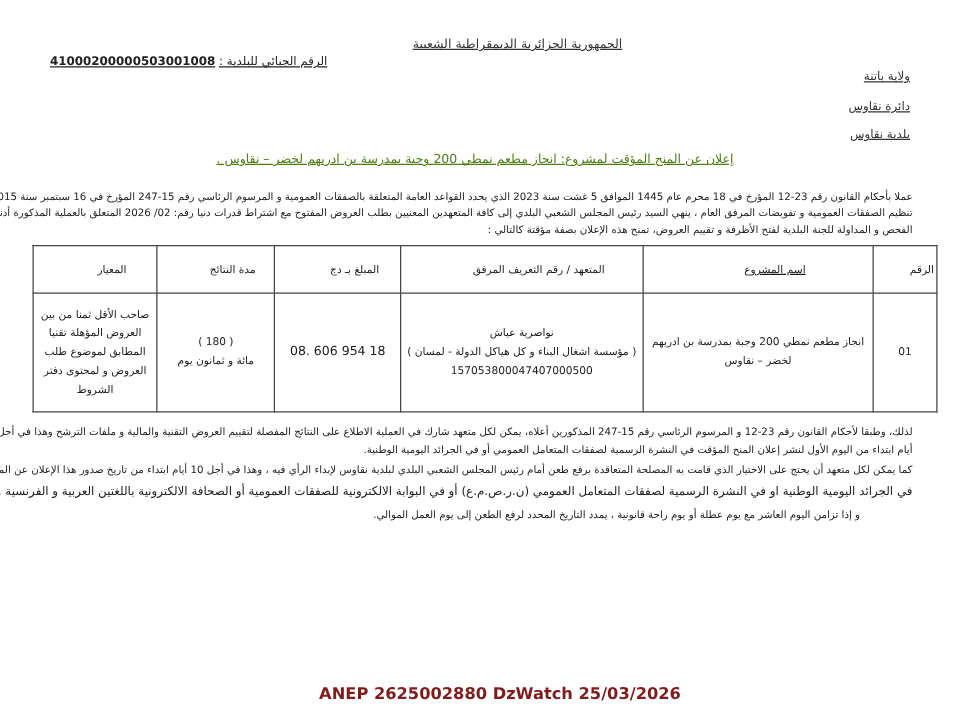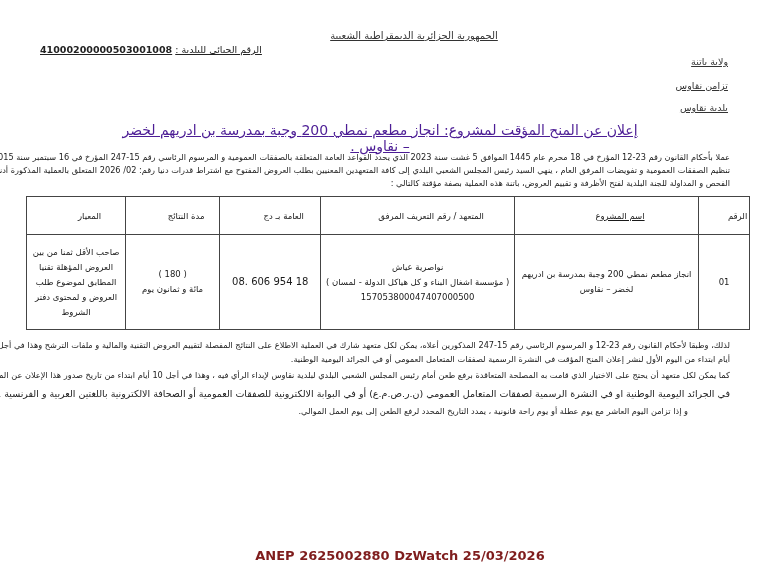--- a/index.html
+++ b/index.html
@@ -7,21 +7,21 @@
     width:768px; height:580px; background:#ffffff; position:relative; overflow:hidden;
     font-family:"DejaVu Sans", sans-serif; color:#1a1a1a;
   }
   .abs { position:absolute; }
   .rtl { direction:rtl; unicode-bidi:embed; }
   .u { text-decoration:underline; }
   .republic { left:264px; top:30px; width:300px; text-align:center; font-size:10px; color:#333; }
   .fiscal { left:40px; top:44px; font-size:9.5px; color:#222; }
   .fiscal b { font-weight:bold; }
   .wilaya { right:40px; font-size:9.5px; color:#333; }
-  .title { left:120px; top:122px; width:520px; text-align:center; font-size:14px; color:#4c1d95; }
+  .title { left:120px; top:122px; width:520px; text-align:center; font-size:10px; color:#4d7c0f; }
   .para { right:38px; font-size:8.2px; color:#222; white-space:nowrap; text-align:right; }
   table.grid {
     position:absolute; left:26px; top:196px; width:724px; border-collapse:collapse;
     direction:rtl; font-size:8.5px;
   }
   table.grid th, table.grid td { border:1px solid #444; text-align:center; vertical-align:middle; }
   table.grid th { height:35px; font-weight:normal;padding-left:28px; }
   table.grid td { height:92px; line-height:15px; }
   .c-num { width:22px; } .c-proj { width:248px;text-decoration:underline; } .c-cont { width:222px; }
   .c-amt { width:110px; } .c-dur { width:97px; } .c-crit { width:104px; }
@@ -34,36 +34,36 @@
 <body>
 
 <div class="abs republic rtl u">الجمهورية الجزائرية الديمقراطية الشعبية</div>
 
 <div class="abs fiscal rtl">
   <span class="u">الرقم الجبائي للبلدية :</span>
   <b class="u">41000200000503001008</b>
 </div>
 
 <div class="abs wilaya rtl u" style="top:56px">ولاية باتنة</div>
-<div class="abs wilaya rtl u" style="top:80px">تزامن نقاوس</div>
+<div class="abs wilaya rtl u" style="top:80px">دائرة نقاوس</div>
 <div class="abs wilaya rtl u" style="top:102px">بلدية نقاوس</div>
 
 <div class="abs title rtl u">إعلان عن المنح المؤقت لمشروع: انجاز مطعم نمطي 200 وجبة بمدرسة بن ادريهم لخضر – نقاوس .</div>
 
 <div class="abs para rtl" style="top:152px">عملا بأحكام القانون رقم 23-12 المؤرخ في 18 محرم عام 1445 الموافق 5 غشت سنة 2023 الذي يحدد القواعد العامة المتعلقة بالصفقات العمومية و المرسوم الرئاسي رقم 15-247 المؤرخ في 16 سبتمبر سنة 2015 م المتضمن</div>
 <div class="abs para rtl" style="top:165px">تنظيم الصفقات العمومية و تفويضات المرفق العام ، ينهي السيد رئيس المجلس الشعبي البلدي إلى كافة المتعهدين المعنيين بطلب العروض المفتوح مع اشتراط قدرات دنيا رقم: 02/ 2026 المتعلق بالعملية المذكورة أدناه ، و بناء على</div>
-<div class="abs para rtl" style="top:178px">الفحص و المداولة للجنة البلدية لفتح الأظرفة و تقييم العروض، باتنة هذه العملية بصفة مؤقتة كالتالي :</div>
+<div class="abs para rtl" style="top:178px">الفحص و المداولة للجنة البلدية لفتح الأظرفة و تقييم العروض، تمنح هذه الإعلان بصفة مؤقتة كالتالي :</div>
 
 <table class="grid">
   <tbody>
       <tr>
     <th class="c-num">الرقم</th>
     <th class="c-proj">اسم المشروع</th>
     <th class="c-cont">المتعهد / رقم التعريف المرفق</th>
-    <th class="c-amt">العامة بـ دج</th>
+    <th class="c-amt">المبلغ بـ دج</th>
     <th class="c-dur">مدة النتائج</th>
     <th class="c-crit">المعيار</th>
   </tr>
   <tr>
     <td>01</td>
     <td>انجاز مطعم نمطي 200 وجبة بمدرسة بن ادريهم لخضر – نقاوس</td>
     <td>
       <div>نواصرية عياش</div>
       <div>( مؤسسة اشغال البناء و كل هياكل الدولة - لمسان )</div>
       <div>157053800047407000500</div>

